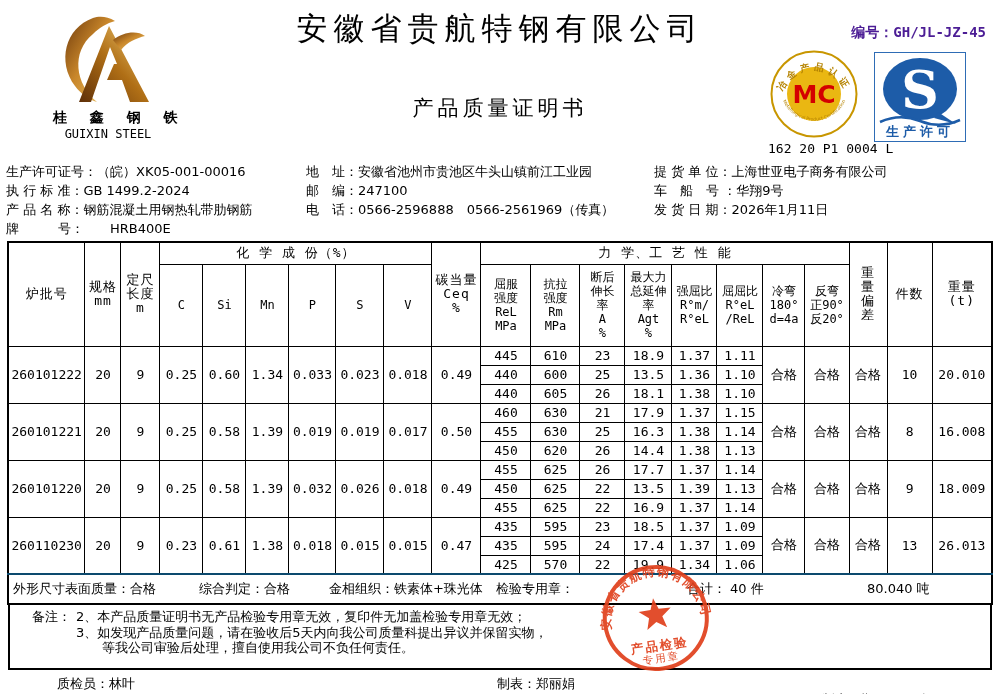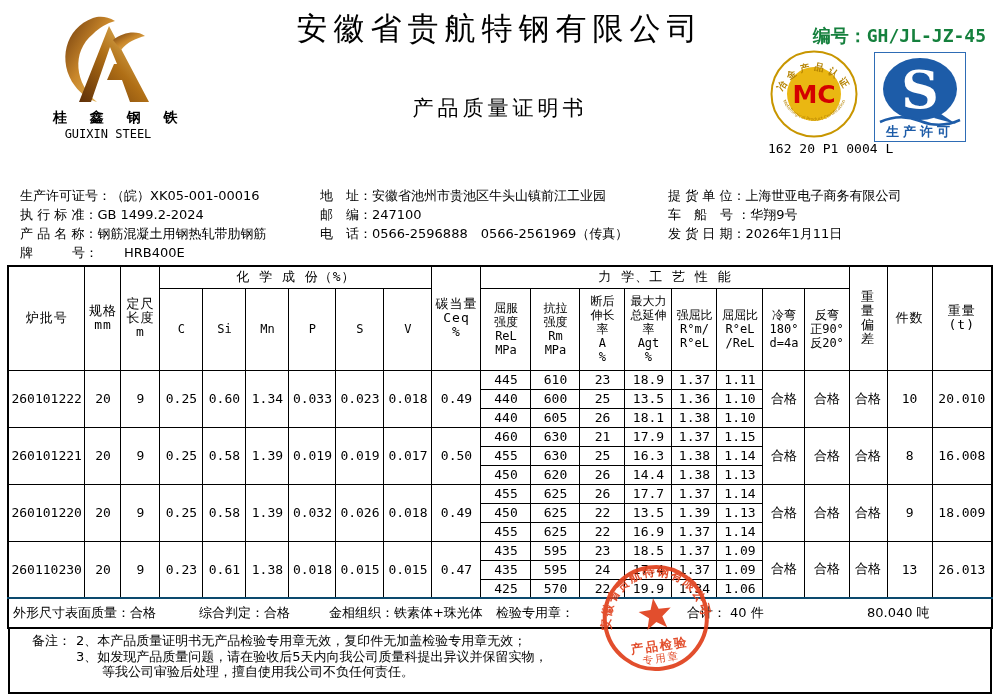--- a/index.html
+++ b/index.html
@@ -10,27 +10,27 @@
   }
   
   .hdr { position: relative; height: 157px; }
   .logo { position: absolute; left: 44px; top: 14px; width: 128px; text-align: center; }
   .logo-cn { font-weight: bold; font-size: 14px; letter-spacing: 9px; white-space: nowrap; margin-left: 9px; }
   .logo-en { font-family: "DejaVu Sans Mono", monospace; font-size: 12px; white-space: nowrap; }
   .title { position: absolute; left: 0; right: 0; top: 8px; text-align: center;
            font-family: "DejaVu Serif", serif; font-size: 31px; letter-spacing: 6px; white-space: nowrap; }
   .subtitle { position: absolute; left: 0; right: 0; top: 94px; text-align: center;
            font-family: "DejaVu Serif", serif; font-size: 21px; letter-spacing: 4px; }
-  .serial { position: absolute; right: 14px; top: 24px; color: #15803d; font-weight: bold;
-           font-size: 18px; font-family: "DejaVu Sans Mono", monospace; }
+  .serial { position: absolute; right: 14px; top: 24px; color: #4c1d95; font-weight: bold;
+           font-size: 14px; font-family: "DejaVu Sans Mono", monospace; }
   .mc { position: absolute; left: 768px; top: 50px; width: 92px; text-align: center; }
   .mc-code { font-family: "DejaVu Sans Mono", monospace; font-size: 13px; margin-top: 0; white-space: nowrap; }
   .qs { position: absolute; left: 874px; top: 52px; }
   
-  .info { display: flex; padding: 5px 0 3px 20px; margin-top: 24px; }
+  .info { display: flex; padding: 5px 0 3px 6px; }
   .info .c1 { width: 300px; } .info .c2 { width: 348px; } .info .c3 { flex: 1; }
   .info .line { height: 19px; line-height: 19px; white-space: nowrap; }
   
   table { table-layout: fixed; border-collapse: collapse; width: 984px; margin: 0 auto;
           border: 2px solid #000; font-family: "DejaVu Sans Mono", "DejaVu Sans", monospace; }
   th, td { border: 1px solid #000; text-align: center; padding: 0; font-weight: normal; }
   thead th { font-size: 12px; line-height: 14px; white-space: pre-line; }
   tr.band th { height: 22px; font-size: 13px; letter-spacing: 1px; }
   tr.subhead { height: 82px; }
   tbody td { height: 19px; font-size: 13px; }

